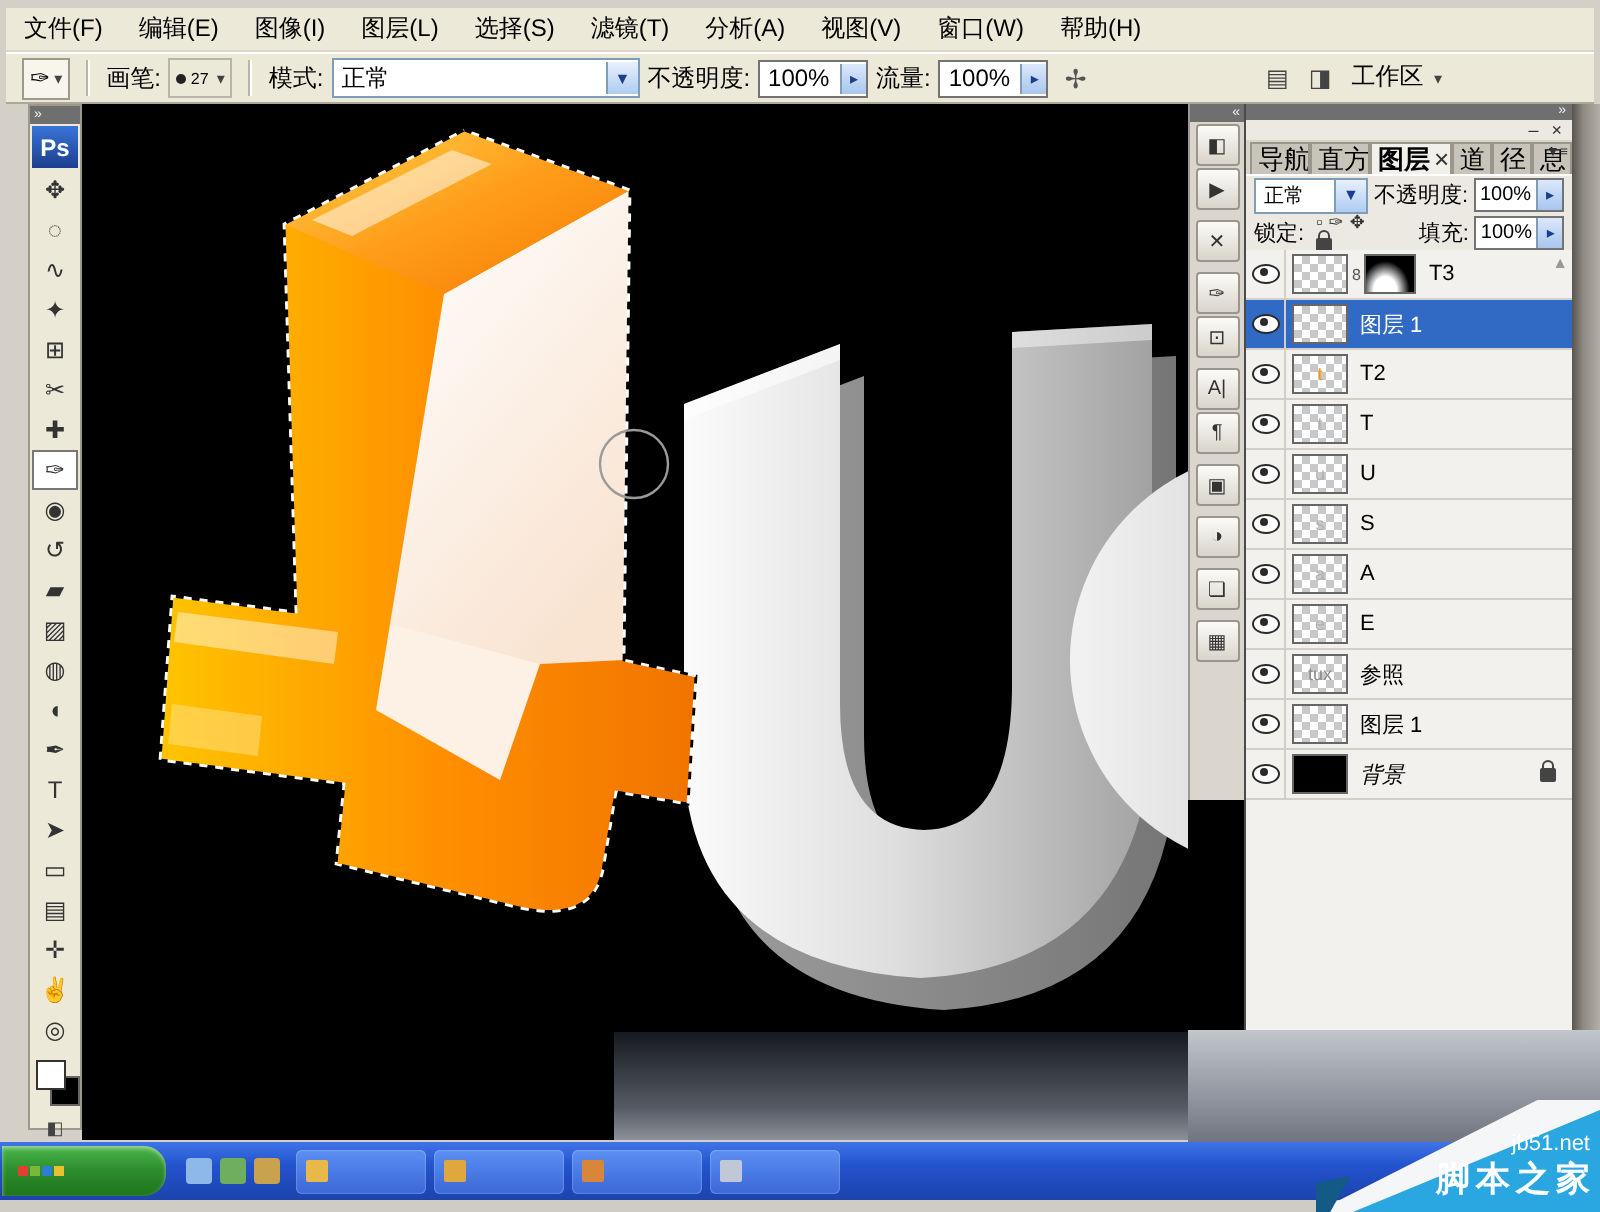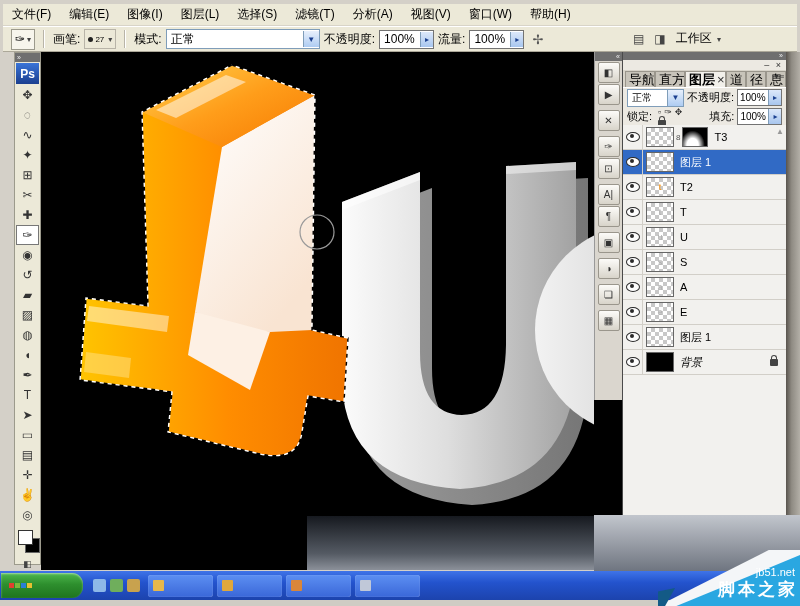--- a/index.html
+++ b/index.html
@@ -441,20 +441,27 @@
           <div class="eye-cell">
             <span class="eye"></span>
           </div>
           <div class="thumb" style="color: rgb(176, 176, 176);">e</div>
           <span class="layer-name">E</span>
         </div>
         <div class="layer-row">
           <div class="eye-cell">
             <span class="eye"></span>
           </div>
+          <div class="thumb" style="color: rgb(138, 138, 138);">tux</div>
+          <span class="layer-name">参照</span>
+        </div>
+        <div class="layer-row">
+          <div class="eye-cell">
+            <span class="eye"></span>
+          </div>
           <div class="thumb"></div>
           <span class="layer-name">图层 1</span>
         </div>
         <div class="layer-row">
           <div class="eye-cell">
             <span class="eye"></span>
           </div>
           <div class="thumb black"></div>
           <span class="layer-name italic">背景</span>
           <span class="lock-shape row-lock"></span>

